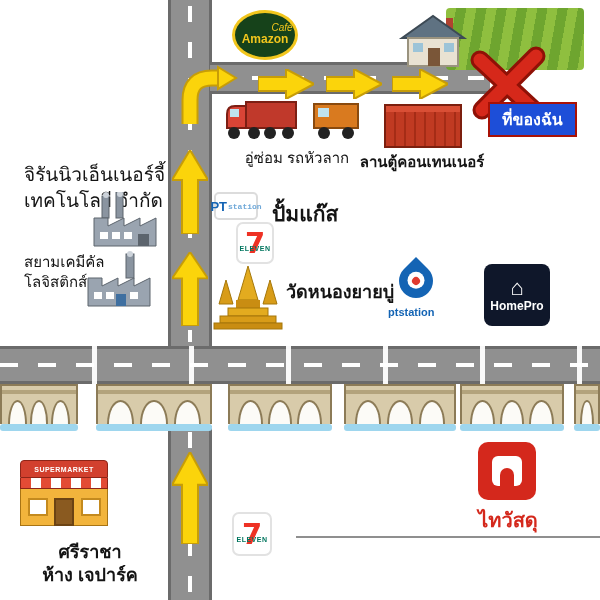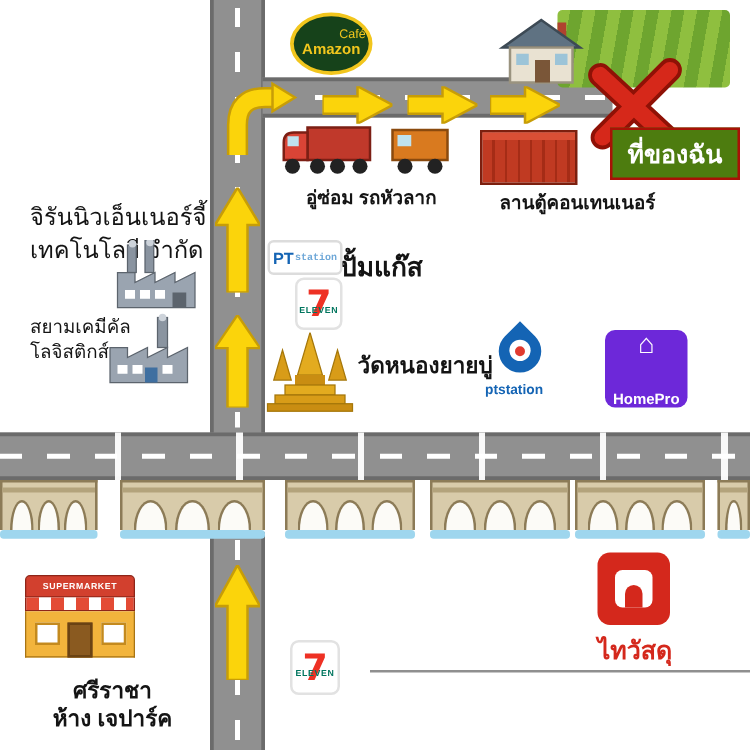--- a/index.html
+++ b/index.html
@@ -23,49 +23,49 @@
     display:flex;align-items:flex-end;justify-content:space-evenly;padding:0 3px;z-index:2;}
   .bridge::before{content:"";position:absolute;top:4px;left:0;right:0;height:4px;background:#b3a37c;}
   .arch{width:22%;height:22px;background:#fcfbf7;border:2px solid #8c7b57;border-bottom:none;border-radius:50% 50% 0 0 / 100% 100% 0 0;}
   .water{position:absolute;top:424px;height:7px;background:#9ed6ee;border-radius:3px;z-index:1;}
 
   
   .arrow{position:absolute;z-index:6;}
 
   
   .redx{position:absolute;left:470px;top:46px;z-index:7;}
-  .myplace{position:absolute;left:488px;top:102px;background:#4d7c0f;color:#fff;font-weight:bold;font-size:20px;
+  .myplace{position:absolute;left:488px;top:102px;background:#1d4ed8;color:#fff;font-weight:bold;font-size:16px;
     padding:3px 12px;border:2px solid #a81106;z-index:8;white-space:nowrap;}
 
   
   .lbl{position:absolute;color:#141414;z-index:5;}
   .center{text-align:center;}
 
   
   .amazon{position:absolute;left:232px;top:10px;width:66px;height:50px;background:#16421a;border:3px solid #f2c61d;border-radius:50%;
     display:flex;flex-direction:column;align-items:center;justify-content:center;color:#f2c61d;z-index:5;box-sizing:border-box;}
-  .am1{font-size:10px;line-height:1;margin-left:34px;}
+  .am1{font-size:10px;font-style:italic;line-height:1;margin-left:34px;}
   .am2{font-size:12px;font-weight:bold;line-height:1.1;}
 
   
   .field{position:absolute;left:446px;top:8px;width:138px;height:62px;border-radius:4px;
     background:repeating-linear-gradient(100deg,#8fbf3f 0 10px,#6ea52f 10px 20px);z-index:3;}
   .house{position:absolute;left:396px;top:12px;z-index:4;}
 
   
   .trucks{position:absolute;left:222px;top:96px;z-index:5;}
   .cont-box{position:absolute;left:384px;top:104px;width:78px;height:44px;box-sizing:border-box;
     background:repeating-linear-gradient(to right,#c03a22 0 8px,#a52c16 8px 10px);border:2px solid #7c1f0e;z-index:5;}
   .cont-box::before{content:"";position:absolute;left:0;right:0;top:0;height:6px;background:#d8structure;background:#d94f35;}
 
   
   .factory{position:absolute;z-index:5;}
 
   
-  .pt-small{position:absolute;left:214px;top:192px;width:60px;height:28px;background:#fff;border:2px solid #dcdcdc;border-radius:5px;
+  .pt-small{position:absolute;left:214px;top:192px;width:44px;height:28px;background:#fff;border:2px solid #dcdcdc;border-radius:5px;
     display:flex;align-items:center;justify-content:center;z-index:6;box-sizing:border-box;}
   .pt-b{color:#1464b4;font-weight:bold;font-size:13px;}
   .pt-s{color:#6fa8d8;font-size:8px;font-weight:bold;margin-left:1px;font-family:Liberation Mono, monospace;}
 
   
   .seven-box{position:absolute;width:38px;height:42px;background:#fff;border:2px solid #e2e2e2;border-radius:7px;overflow:hidden;z-index:6;box-sizing:border-box;}
   .seven-7{position:absolute;inset:0;display:flex;align-items:center;justify-content:center;font-size:29px;font-weight:bold;color:#ee3124;
     font-family:"DejaVu Sans",sans-serif;line-height:1;}
   .seven-el{position:absolute;top:56%;left:0;right:0;text-align:center;font-size:7px;font-weight:bold;color:#00755e;letter-spacing:.5px;}
 
@@ -73,22 +73,22 @@
   .pagoda{position:absolute;left:212px;top:266px;z-index:5;}
 
   
   .pt-big{position:absolute;left:388px;top:260px;width:56px;z-index:5;}
   .pt-drop{width:34px;height:34px;background:#1464b4;border-radius:0 50% 50% 50%;transform:rotate(45deg);margin:4px auto 8px;position:relative;}
   .pt-drop::after{content:"";position:absolute;left:8px;top:8px;width:17px;height:17px;background:#fff;border-radius:50%;}
   .pt-drop::before{content:"";position:absolute;left:13px;top:13px;width:8px;height:8px;background:#e03a2f;border-radius:50%;z-index:1;}
   .pt-text{font-size:11px;font-weight:bold;color:#1464b4;text-align:left;}
 
   
-  .homepro{position:absolute;left:484px;top:264px;width:66px;height:62px;background:#6d28d9;border-radius:8px;
-    display:flex;flex-direction:column;align-items:center;justify-content:space-between;color:#fff;z-index:5;}
+  .homepro{position:absolute;left:484px;top:264px;width:66px;height:62px;background:#0f172a;border-radius:8px;
+    display:flex;flex-direction:column;align-items:center;justify-content:center;color:#fff;z-index:5;}
   .hp-house::before{content:"⌂";font-size:22px;line-height:1;}
   .hp-text{font-size:12px;font-weight:bold;}
 
   
   .market{position:absolute;left:20px;top:460px;width:88px;z-index:5;}
   .m-sign{height:16px;background:#d2402e;border:1px solid #8e2518;border-radius:4px 4px 0 0;display:flex;align-items:center;justify-content:center;
     color:#fff;font-size:7px;font-weight:bold;letter-spacing:.5px;}
   .m-awning{height:10px;background:repeating-linear-gradient(to right,#e34b35 0 10px,#fff 10px 20px);border:1px solid #8e2518;border-top:none;}
   .m-body{height:36px;background:#f2b43c;border:1px solid #a87414;border-top:none;display:flex;align-items:center;justify-content:space-evenly;}
   .m-win{width:16px;height:14px;background:#fff;border:2px solid #c48a1e;}
@@ -217,24 +217,24 @@
       <circle cx="12" cy="37" r="6" fill="#222"></circle>
         <circle cx="32" cy="37" r="6" fill="#222"></circle>
       <circle cx="48" cy="37" r="6" fill="#222"></circle>
         <circle cx="66" cy="37" r="6" fill="#222"></circle>
       <rect x="92" y="8" width="44" height="24" fill="#d97a1f" stroke="#8a4a0e" stroke-width="2"></rect>
       <rect x="96" y="12" width="11" height="9" fill="#bfe3f0"></rect>
       <circle cx="102" cy="37" r="6" fill="#222"></circle>
         <circle cx="126" cy="37" r="6" fill="#222"></circle>
     </svg>
   </div>
-  <div class="lbl center" style="left:222px;top:146px;width:150px;font-size:15px;font-weight:700;">อู่ซ่อม รถหัวลาก</div>
+  <div class="lbl center" style="left:222px;top:146px;width:150px;font-size:15px;font-weight:400;">อู่ซ่อม รถหัวลาก</div>
 
   <div class="cont-box"></div>
-  <div class="lbl center" style="left:352px;top:150px;width:140px;font-size:15px;font-weight:600;margin-left:40px;">ลานตู้คอนเทนเนอร์</div>
+  <div class="lbl center" style="left:352px;top:150px;width:140px;font-size:15px;font-weight:600;">ลานตู้คอนเทนเนอร์</div>
 
   <div class="lbl" style="left:24px;top:162px;font-size:19px;line-height:1.35;">
     <div>จิรันนิวเอ็นเนอร์จี้</div>
     <div>เทคโนโลยี จำกัด</div>
   </div>
   <div class="factory" style="left:92px;top:192px;">
     <svg width="66" height="56" viewBox="0 0 66 56">
       <rect x="10" y="4" width="7" height="22" fill="#8a94a0" stroke="#5c646d"></rect>
       <rect x="24" y="0" width="7" height="26" fill="#8a94a0" stroke="#5c646d"></rect>
       <circle cx="14" cy="3" r="3" fill="#cdd3da"></circle>

